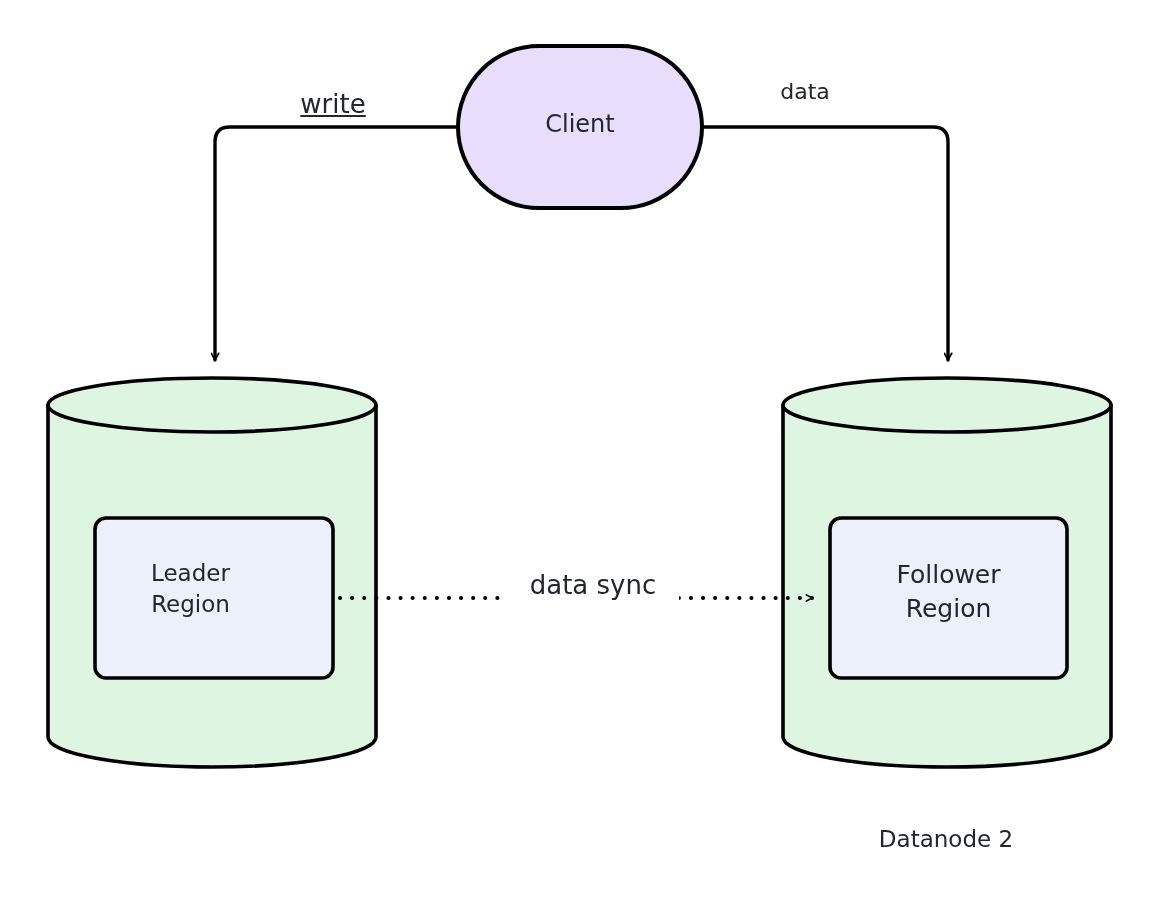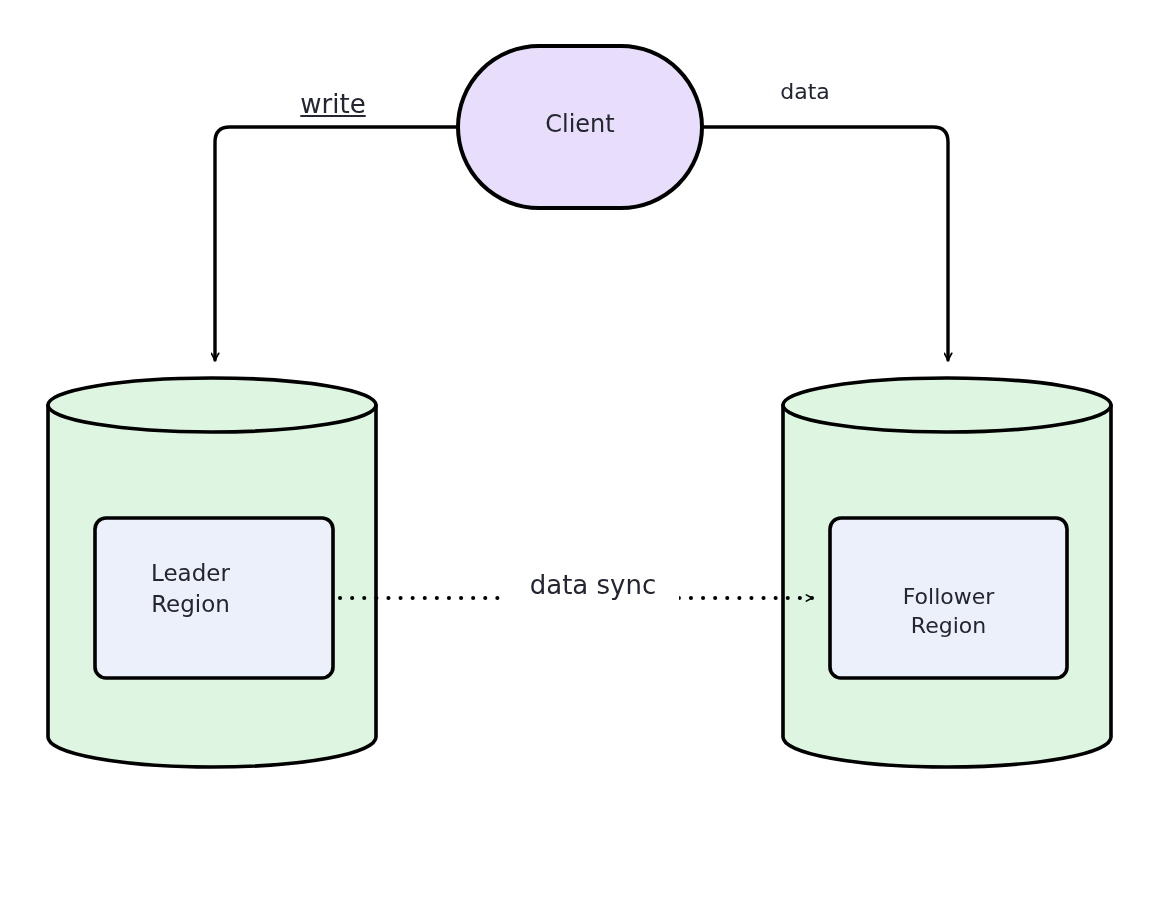--- a/index.html
+++ b/index.html
@@ -54,22 +54,21 @@
   #leader-region-label {
     left: 95px;
     top: 558px;
     width: 191px;
     font-size: 23px;
   }
   #follower-region-label {
     left: 830px;
     top: 558px;
     width: 237px;
-    font-size: 22px;
-    margin-top: 24px;
+    font-size: 25px;
   }
   
   #datanode1-caption {
     left: 91px;
     top: 824px;
     width: 240px;
     font-size: 23px;
   }
   #datanode2-caption {
     left: 826px;
@@ -158,20 +157,21 @@
 
   <div class="node-label" id="client-label">Client</div>
 
   <div class="node-label" id="leader-region-label">Leader
 Region</div>
 
   <div class="node-label" id="follower-region-label">Follower
 Region</div>
 
 
+  <div class="node-label" id="datanode2-caption">Datanode 2</div>
 
   <div class="edge-label" id="write-label">write</div>
 
   <div class="edge-label" id="read-label">data</div>
 
   <div class="edge-label" id="data-sync-label">data sync</div>
 
 </div>
 
 </body></html>

